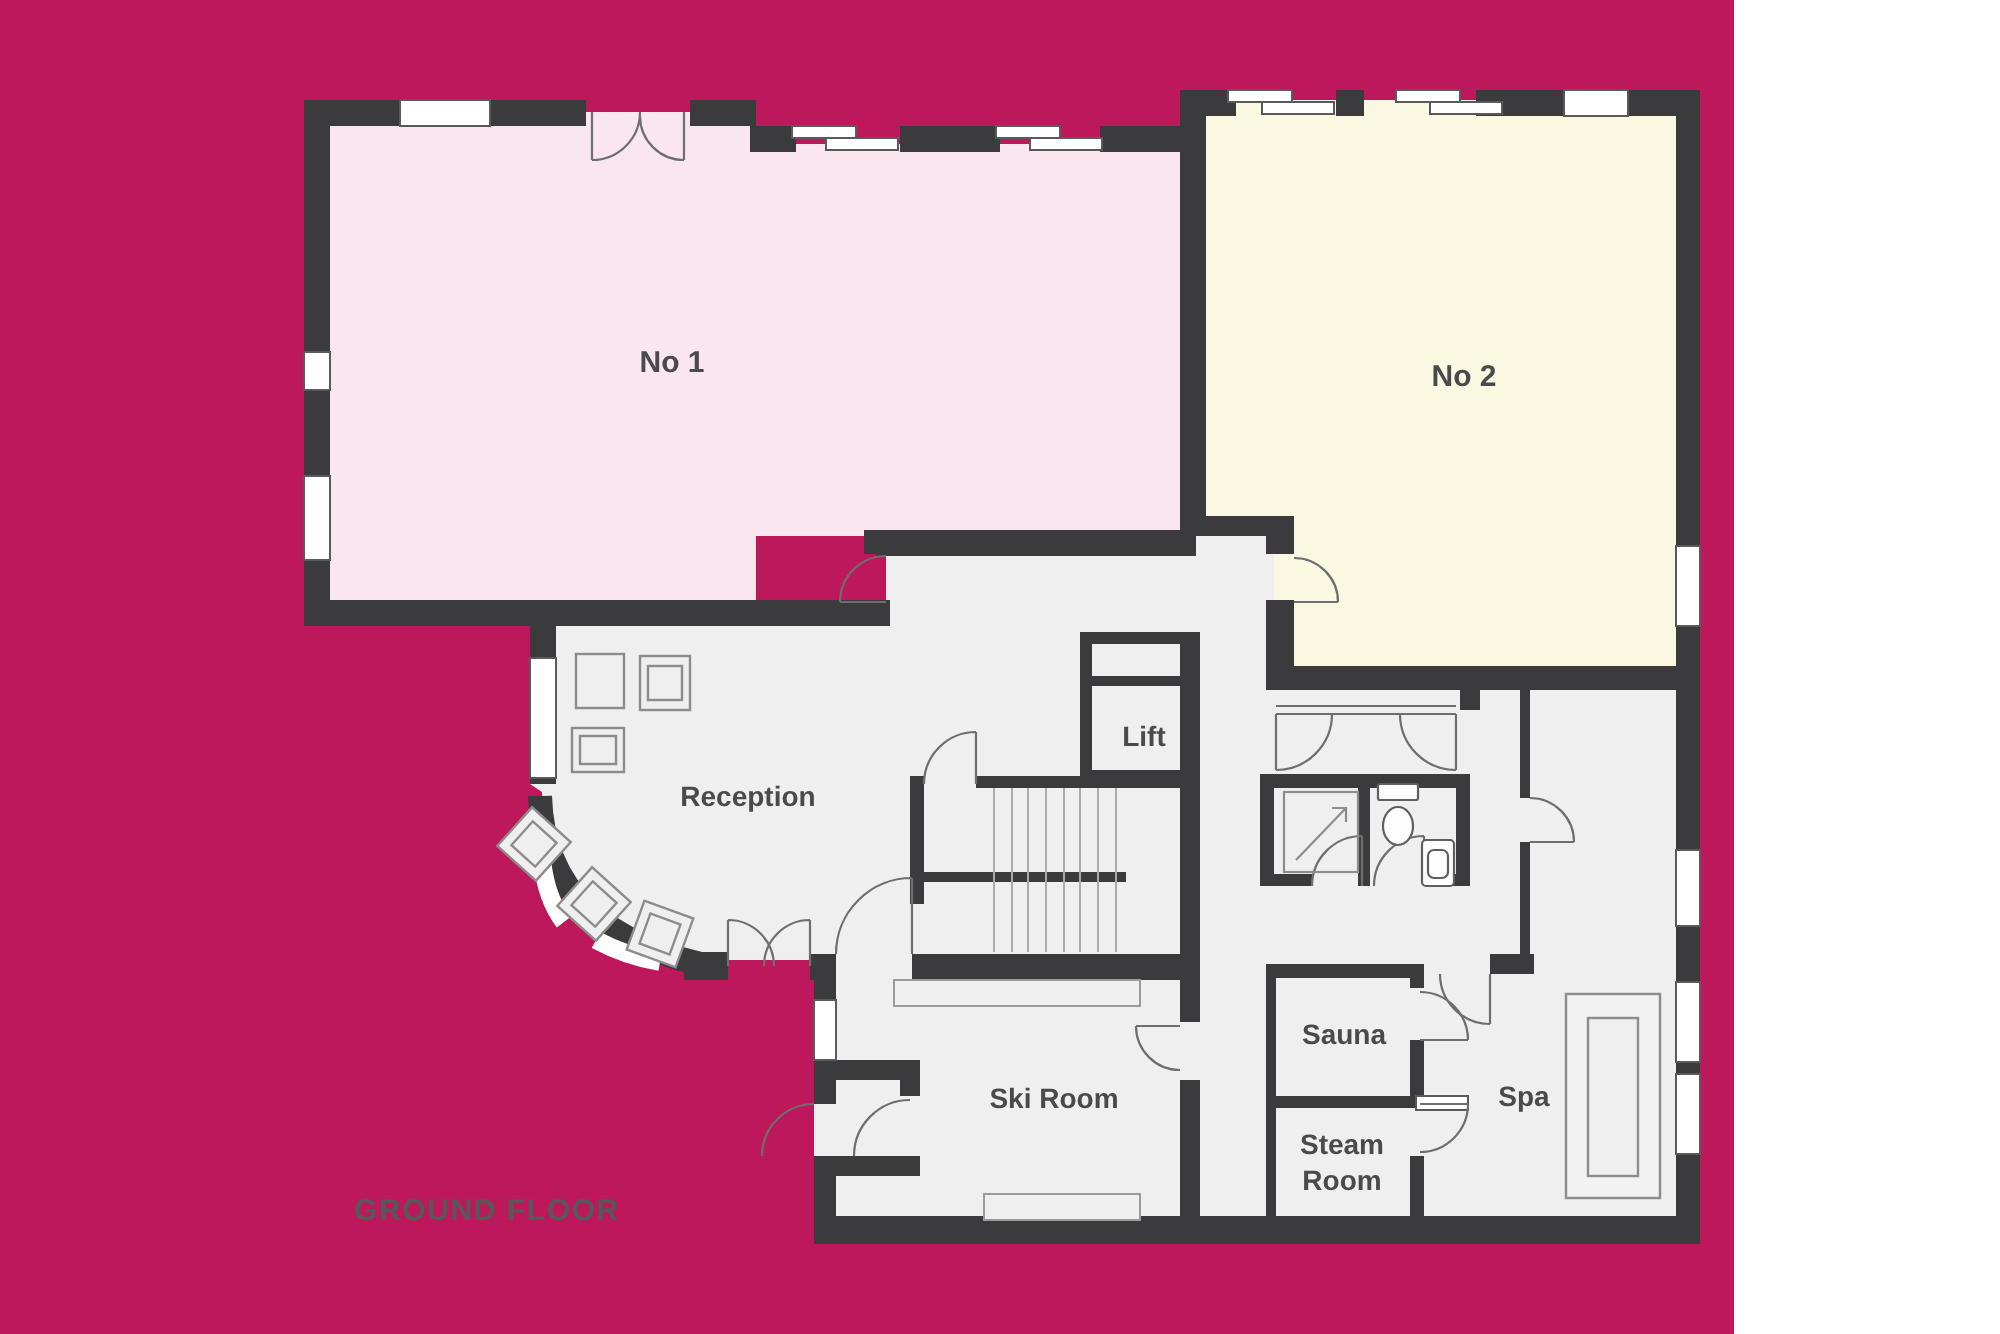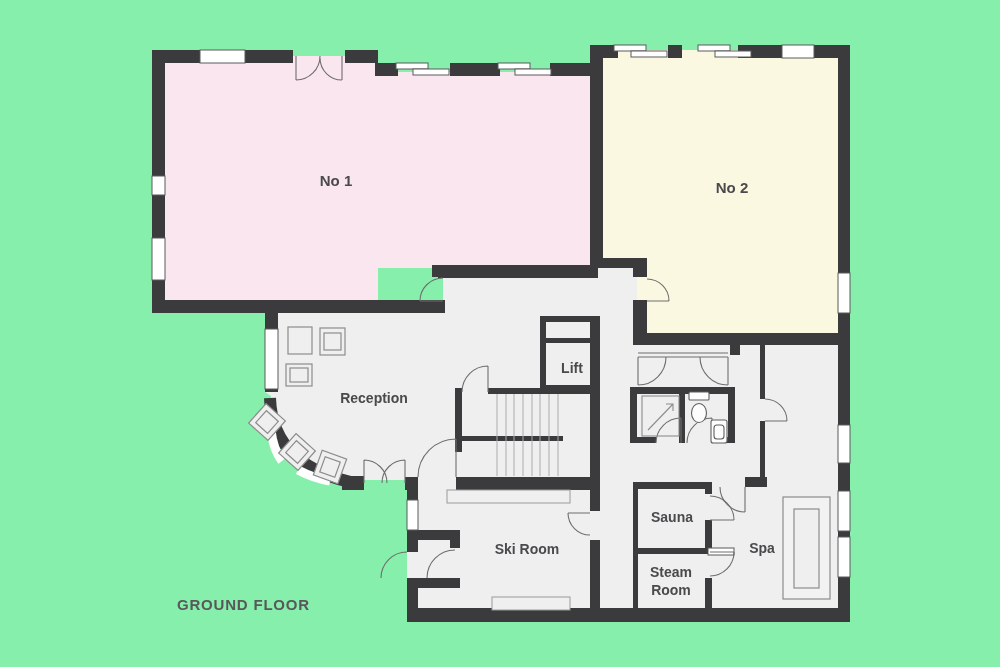--- a/index.html
+++ b/index.html
@@ -1,16 +1,16 @@
 <!DOCTYPE html>
 <html><head>
 <meta charset="utf-8">
 <style>
   html,body{margin:0;padding:0;background:#fff;}
-  .canvas{position:relative;width:1000px;height:667px;background:#86efac;overflow:hidden;}
+  .canvas{position:relative;width:867px;height:667px;background:#be185d;overflow:hidden;}
   svg{display:block;}
   text{font-family:"Liberation Sans","DejaVu Sans",sans-serif;}
 </style>
 </head>
 <body>
 
 <div class="canvas">
 <svg width="1000" height="667" viewBox="0 0 1000 667">
 
   <g>

